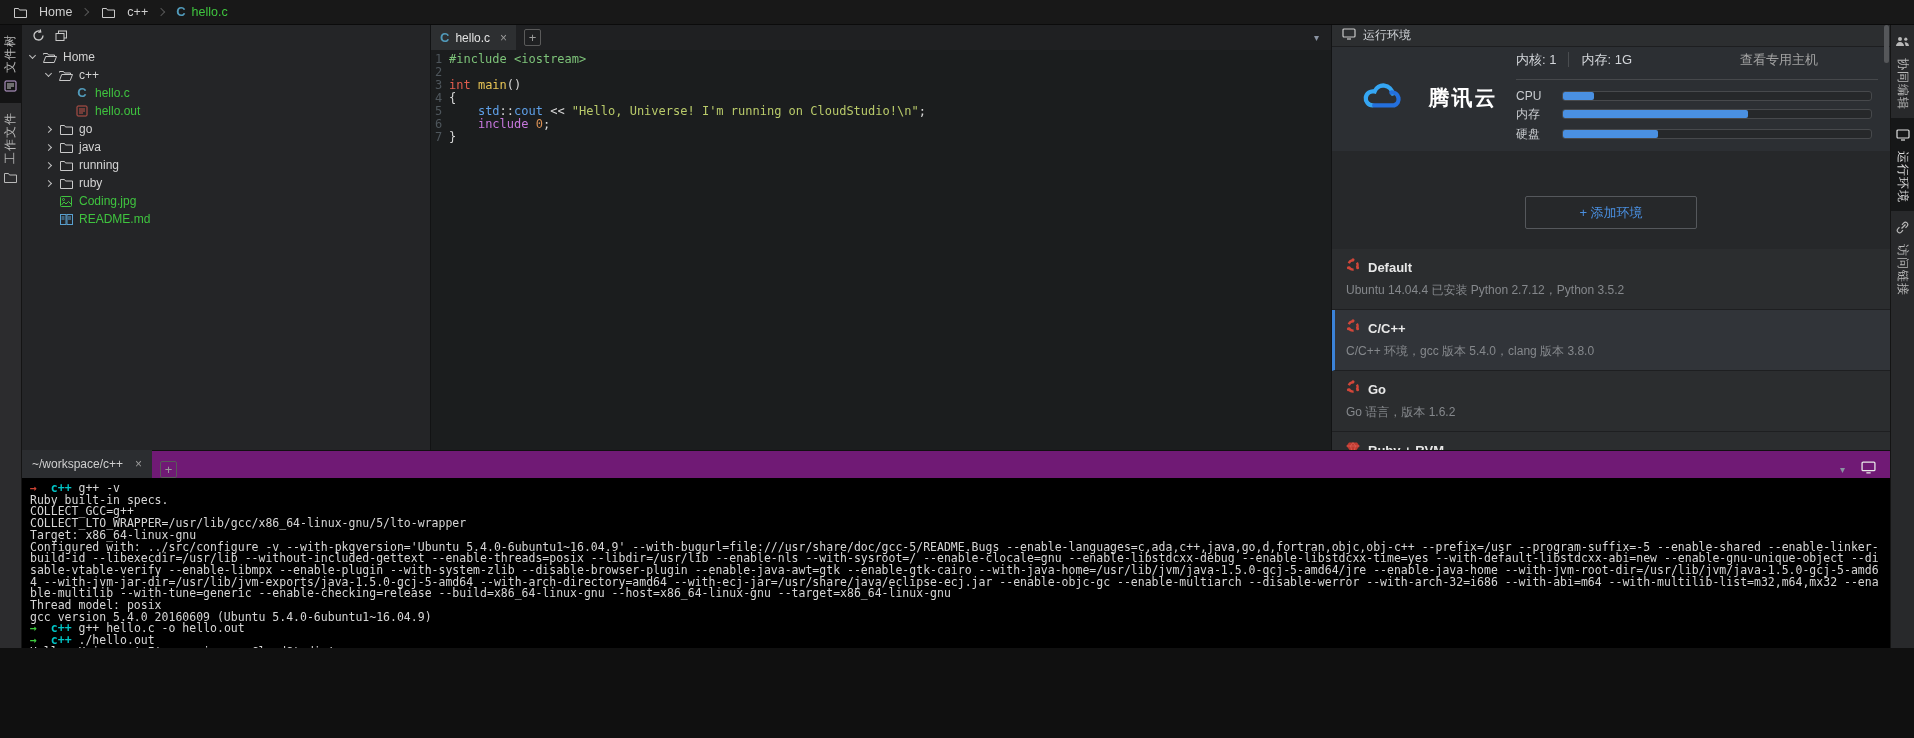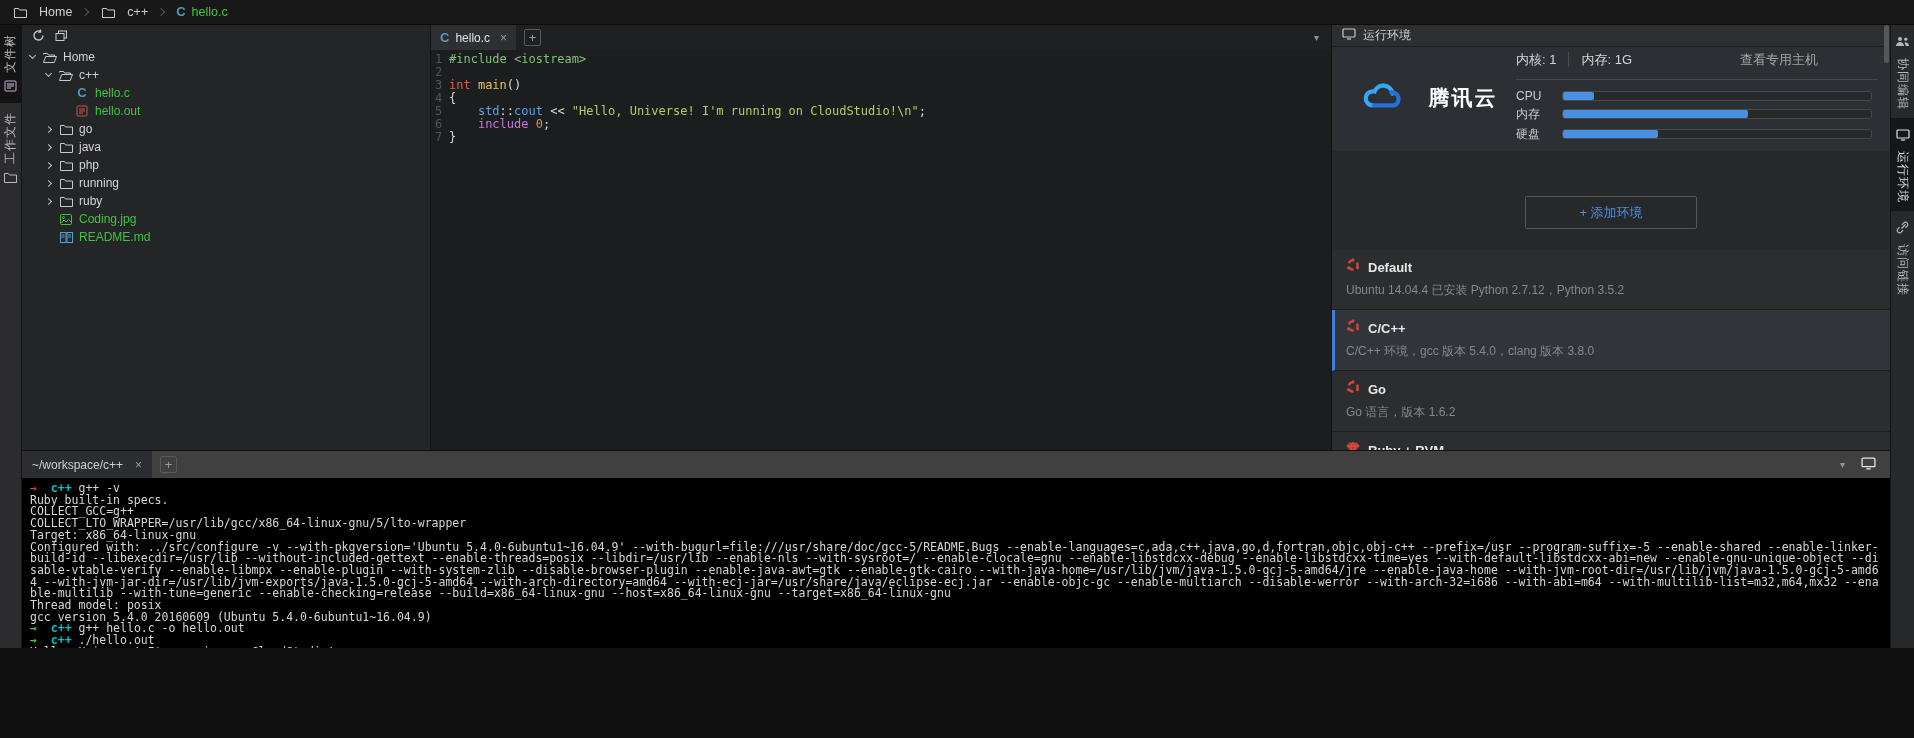--- a/index.html
+++ b/index.html
@@ -85,21 +85,21 @@
   .env-add-btn { width:172px; height:33px; background:transparent; border:1px solid #55585c; border-radius:2px;
                  color:#4a90e2; font-size:13px; cursor:pointer; font-family:inherit; }
   .env-item { background:#2b2d2f; border-bottom:1px solid #1e1f21; padding:9px 14px 10px; cursor:pointer; }
   .env-item.selected { background:#313439; border-left:3px solid #3b82d8; padding-left:11px; }
   .env-name-row { display:flex; align-items:center; gap:8px; }
   .env-name { font-size:13px; font-weight:bold; color:#e8e8e8; }
   .env-desc { font-size:12px; color:#85888c; margin-top:6px; }
   .env-scroll-thumb { position:absolute; right:1px; top:0; width:5px; height:38px; background:#55575a; border-radius:3px; }
 
   
-  .term-bar { height:28px; background:#404040; display:flex; align-items:center; flex:none; border-top:1px solid #101010;}
+  .term-bar { height:28px; background:#701a75; display:flex; align-items:flex-end; flex:none; border-top:1px solid #101010;}
   .term-tab { height:28px; background:#2b2d30; display:flex; align-items:center; padding:0 10px; gap:8px;
               font-size:12px; color:#cfcfcf; cursor:pointer; }
   .term-right { margin-left:auto; display:flex; align-items:center; gap:16px; margin-right:14px; }
   .terminal { flex:1; background:#000; padding:5px 6px 0 8px; overflow:hidden;
               font-family:"DejaVu Sans Mono","Liberation Mono",monospace; font-size:11.5px; line-height:11.7px; }
   .term-line { white-space:pre-wrap; word-break:break-all; color:#d6d6d6; }
   .t-red{color:#cc4233;font-weight:bold} .t-green{color:#3ecb3e;font-weight:bold}
   .t-cyan{color:#00c5c7;font-weight:bold} .t-plain{color:#d6d6d6}
   .cursor { display:inline-block; width:7px; height:12px; border:1px solid #c8c8c8; vertical-align:-2px; }
 </style>
@@ -221,29 +221,20 @@
                 </span>
                 <span class="lbl-folder">java</span>
               </div>
               <div class="tree-row" style="padding-left: 24px;">
                 <span class="cv right"></span>
                 <span class="t-icon">
                   <svg width="13" height="11" viewBox="0 0 13 11" fill="none" stroke="#c9c9c9">
                     <path d="M.5 1.5h4l1 1.5h7v7.5H.5z"></path>
                   </svg>
                 </span>
-                <span class="lbl-folder">php</span>
-              </div>
-              <div class="tree-row" style="padding-left: 24px;">
-                <span class="cv right"></span>
-                <span class="t-icon">
-                  <svg width="13" height="11" viewBox="0 0 13 11" fill="none" stroke="#c9c9c9">
-                    <path d="M.5 1.5h4l1 1.5h7v7.5H.5z"></path>
-                  </svg>
-                </span>
                 <span class="lbl-folder">running</span>
               </div>
               <div class="tree-row" style="padding-left: 24px;">
                 <span class="cv right"></span>
                 <span class="t-icon">
                   <svg width="13" height="11" viewBox="0 0 13 11" fill="none" stroke="#c9c9c9">
                     <path d="M.5 1.5h4l1 1.5h7v7.5H.5z"></path>
                   </svg>
                 </span>
                 <span class="lbl-folder">ruby</span>

